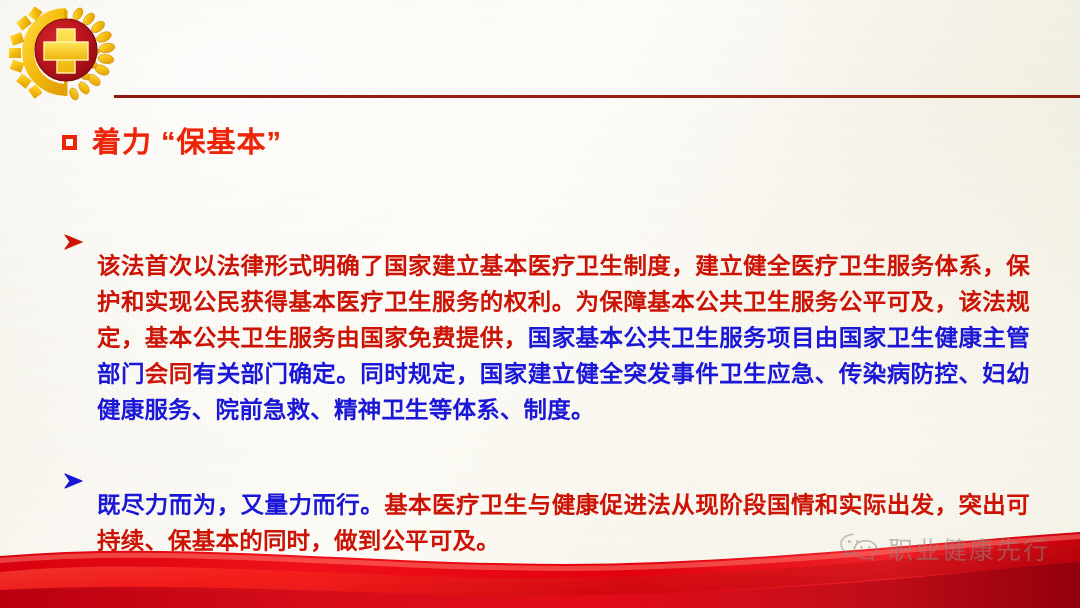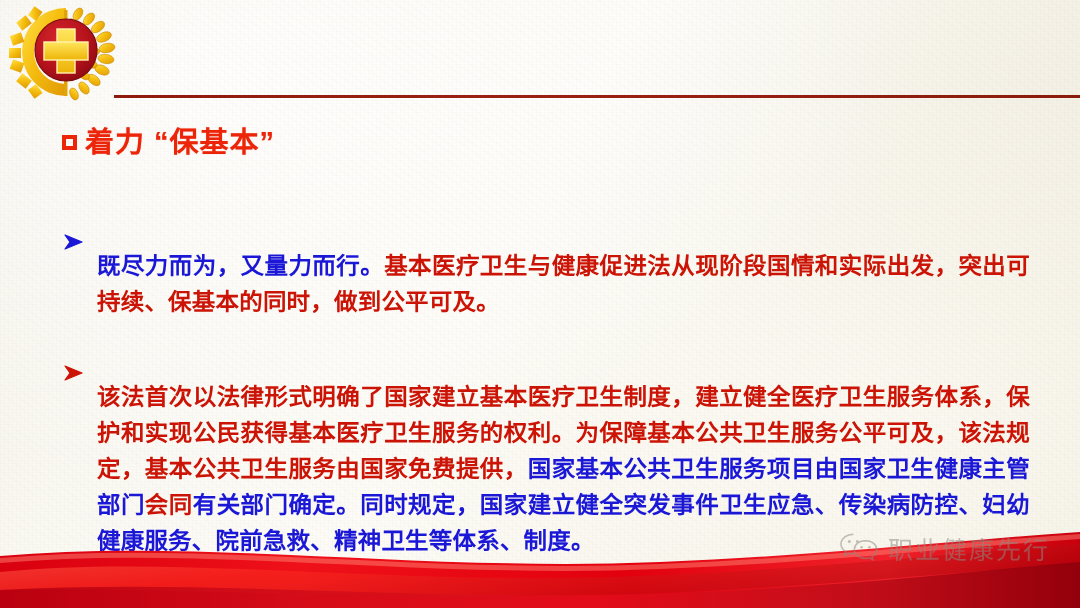--- a/index.html
+++ b/index.html
@@ -57,21 +57,21 @@
     z-index: 3;
   }
 
   
   #title-row {
     position: absolute;
     left: 62px;
     top: 128px;
     display: flex;
     align-items: center;
-    gap: 8px;
+    gap: 15px;
     z-index: 4;
   }
   .title-bullet {
     width: 15px;
     height: 15px;
     border: 4px solid #ec2408;
     box-sizing: border-box;
     flex: 0 0 auto;
   }
   #title-text {
@@ -217,36 +217,36 @@
   <div id="title-row">
     <span class="title-bullet"></span>
     <span id="title-text">着力 “保基本”</span>
   </div>
 
   <div id="body">
 
     <div class="bullet">
       <span class="arrow">
         <svg viewBox="0 0 24 18" width="24" height="18">
+          <path d="M3 2 L20 9 L3 16 L8 9 Z" fill="#cc1406" stroke="#cc1406" stroke-width="1.2" stroke-linejoin="round"></path>
+        </svg>
+      </span>
+      <p class="para">
+        <span class="red">该法首次以法律形式明确了国家建立基本医疗卫生制度，建立健全医疗卫生服务体系，保护和实现公民获得基本医疗卫生服务的权利。为保障基本公共卫生服务公平可及，该法规定，基本公共卫生服务由国家免费提供，</span><span class="blue">国家基本公共卫生服务项目由国家卫生健康主管部门</span><span class="red">会同</span><span class="blue">有关部门确定。同时规定，国家建立健全突发事件卫生应急、传染病防控、妇幼健康服务、院前急救、精神卫生等体系、制度。</span>
+      </p>
+    </div>
+
+    <div class="bullet">
+      <span class="arrow">
+        <svg viewBox="0 0 24 18" width="24" height="18">
           <path d="M3 2 L20 9 L3 16 L8 9 Z" fill="#1a17d6" stroke="#1a17d6" stroke-width="1.2" stroke-linejoin="round"></path>
         </svg>
       </span>
       <p class="para">
         <span class="blue">既尽力而为，又量力而行。</span><span class="red">基本医疗卫生与健康促进法从现阶段国情和实际出发，突出可持续、保基本的同时，做到公平可及。</span>
-      </p>
-    </div>
-
-    <div class="bullet">
-      <span class="arrow">
-        <svg viewBox="0 0 24 18" width="24" height="18">
-          <path d="M3 2 L20 9 L3 16 L8 9 Z" fill="#cc1406" stroke="#cc1406" stroke-width="1.2" stroke-linejoin="round"></path>
-        </svg>
-      </span>
-      <p class="para">
-        <span class="red">该法首次以法律形式明确了国家建立基本医疗卫生制度，建立健全医疗卫生服务体系，保护和实现公民获得基本医疗卫生服务的权利。为保障基本公共卫生服务公平可及，该法规定，基本公共卫生服务由国家免费提供，</span><span class="blue">国家基本公共卫生服务项目由国家卫生健康主管部门</span><span class="red">会同</span><span class="blue">有关部门确定。同时规定，国家建立健全突发事件卫生应急、传染病防控、妇幼健康服务、院前急救、精神卫生等体系、制度。</span>
       </p>
     </div>
 
   </div>
 
   <div id="watermark">
     <span>
       <svg viewBox="0 0 42 30" width="42" height="30">
         <g fill="none" stroke="#8d8a84" stroke-width="1.6">
           <path d="M15.5 3.2 C8.4 3.2 3 7.7 3 13.1 c0 3.1 1.8 5.8 4.6 7.6 l-1.1 3.6 4.1-2.1 c1.5 .4 3.1 .6 4.9 .6 .5 0 1 0 1.5-.1"></path>

